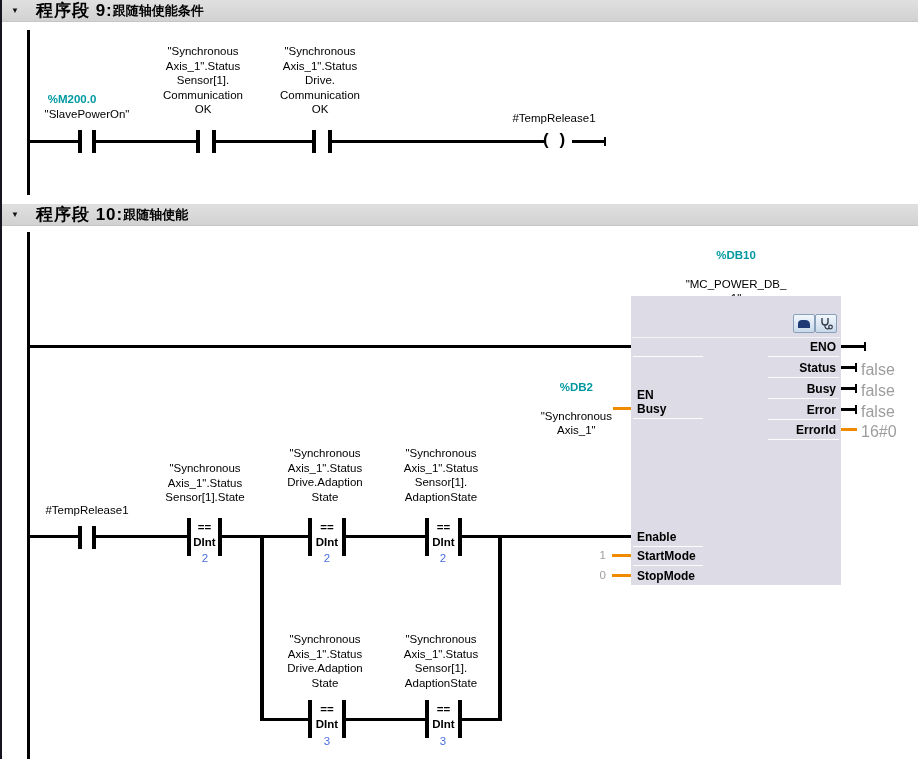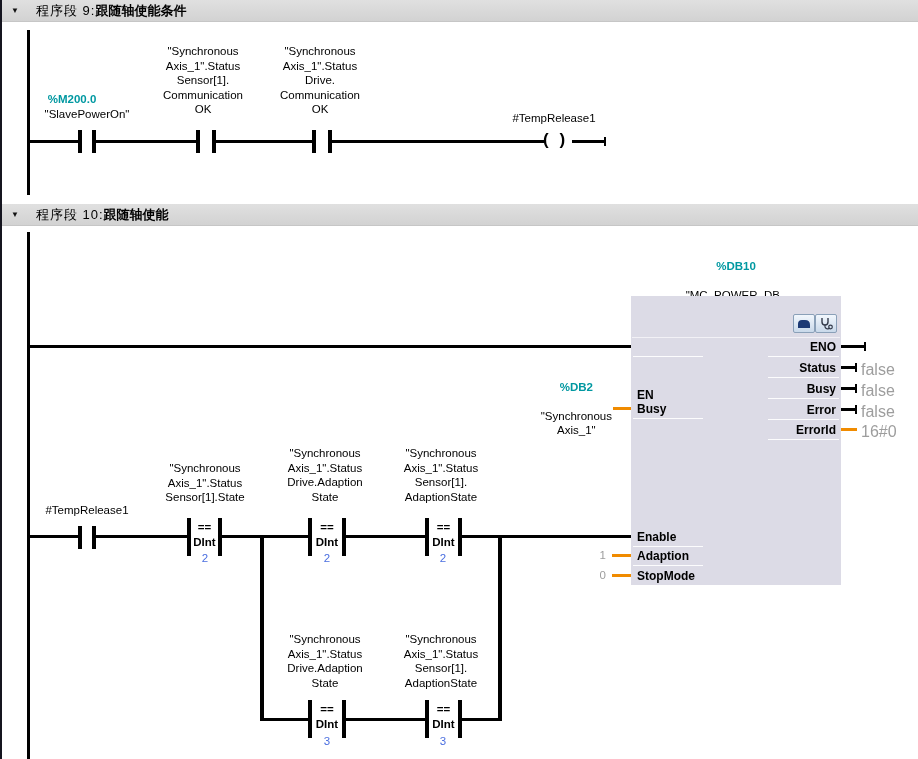--- a/index.html
+++ b/index.html
@@ -8,21 +8,21 @@
     font-family:"Liberation Sans","DejaVu Sans",sans-serif;color:#000;
   }
   .left-edge{position:absolute;left:0;top:0;width:2px;height:759px;background:#15151f;}
   .net-header{
     position:absolute;left:2px;right:0;height:21px;
     background:linear-gradient(#e0e0e0,#d2d2d2);
     border-bottom:1px solid #c6c6c6;
     display:flex;align-items:center;
   }
   .tri{font-size:8px;margin-left:9px;color:#111;}
-  .net-num{font-weight:normal;font-size:13px;margin-left:17px;letter-spacing:1px;}
+  .net-num{font-weight:bold;font-size:17px;margin-left:17px;letter-spacing:1px;}
   .net-title{font-weight:bold;font-size:13px;}
   .rail{position:absolute;width:3px;background:#000;}
   .wire{position:absolute;height:3px;background:#000;}
   .wire.orange{background:#f08b00;}
   .vwire{position:absolute;width:4px;background:#000;}
   .tick{position:absolute;width:2px;height:9px;background:#000;}
   .contact{position:absolute;height:23px;}
   .cmp{position:absolute;height:38px;}
   .cbar{position:absolute;top:0;width:4px;height:100%;background:#000;}
   .cbar.l{left:0}.cbar.r{right:0}
@@ -101,21 +101,21 @@
   <div class="net-header" style="top:204px;">
     <span class="tri">▼</span>
     <span class="net-num">程序段 10:</span>
     <span class="net-title">跟随轴使能</span>
   </div>
 
   <div class="rail" style="left:27px;top:232px;height:527px;"></div>
 
   <div class="wire" style="left:29px;top:345px;width:602px;"></div>
 
-  <div class="oplabel" style="left:736px;top:244px;">
+  <div class="oplabel" style="left:736px;top:233px;">
     <div class="addr">%DB10</div>
     <div style="white-space:pre-line;">"MC_POWER_DB_
 1"</div>
   </div>
 
   <div class="block">
     <div class="icon-btn" style="left:162px;">
       <svg width="14" height="11" viewBox="0 0 14 11">
         <path d="M1 10 L1 6 Q1 2 5 2 L8 2 Q13 2 13 7 L13 10 Z" fill="#1d3a75"></path>
       </svg>
@@ -126,21 +126,21 @@
         <path d="M6 8 v2 a3 3 0 0 0 5 1" stroke="#333a4a" stroke-width="1.2" fill="none"></path>
         <circle cx="11.5" cy="10" r="1.8" fill="none" stroke="#333a4a" stroke-width="1.2"></circle>
       </svg>
     </div>
     <div class="block-sep"></div>
   </div>
 
   <div class="pin" style="left:637px;top:348px;margin-top:40px;">EN</div>
   <div class="pin" style="left:637px;top:402px;">Busy</div>
   <div class="pin" style="left:637px;top:530px;">Enable</div>
-  <div class="pin" style="left:637px;top:549px;">Adaption</div>
+  <div class="pin" style="left:637px;top:549px;">StartMode</div>
   <div class="pin" style="left:637px;top:569px;">StopMode</div>
 
   <div class="pin-r" style="right:82px;top:340px;">ENO</div>
   <div class="pin-r" style="right:82px;top:361px;">Status</div>
   <div class="pin-r" style="right:82px;top:382px;">Busy</div>
   <div class="pin-r" style="right:82px;top:403px;">Error</div>
   <div class="pin-r" style="right:82px;top:423px;">ErrorId</div>
 
   <div class="pin-sep" style="left:633px;top:356px;width:70px;"></div>
   <div class="pin-sep" style="left:633px;top:418px;width:70px;"></div>

